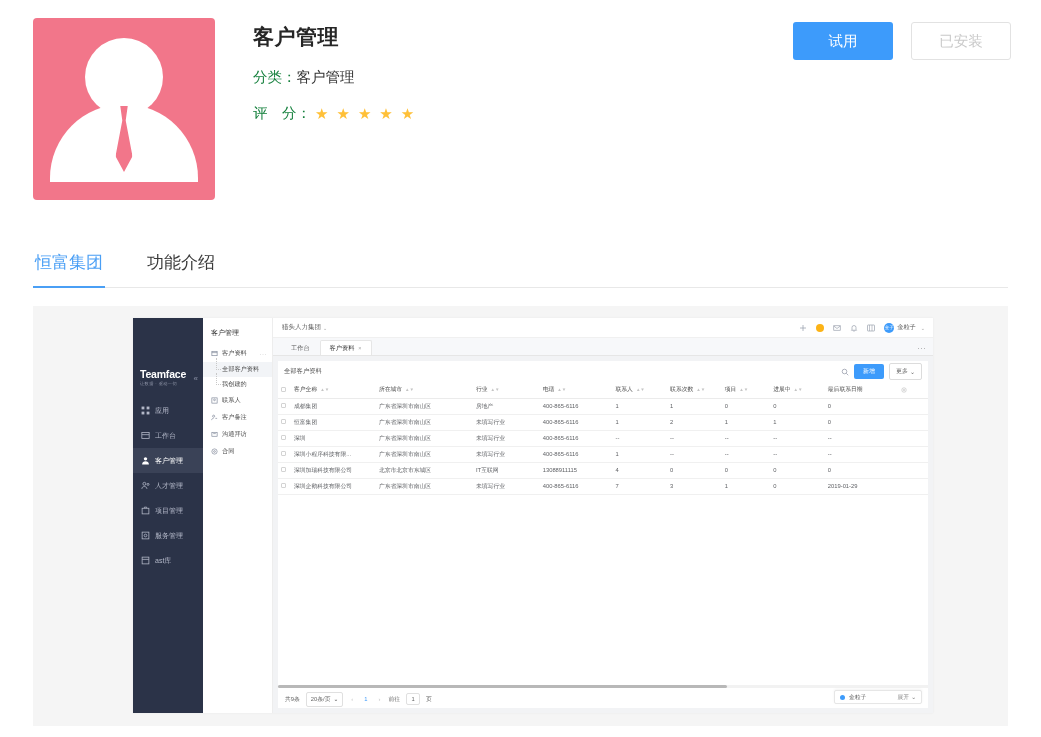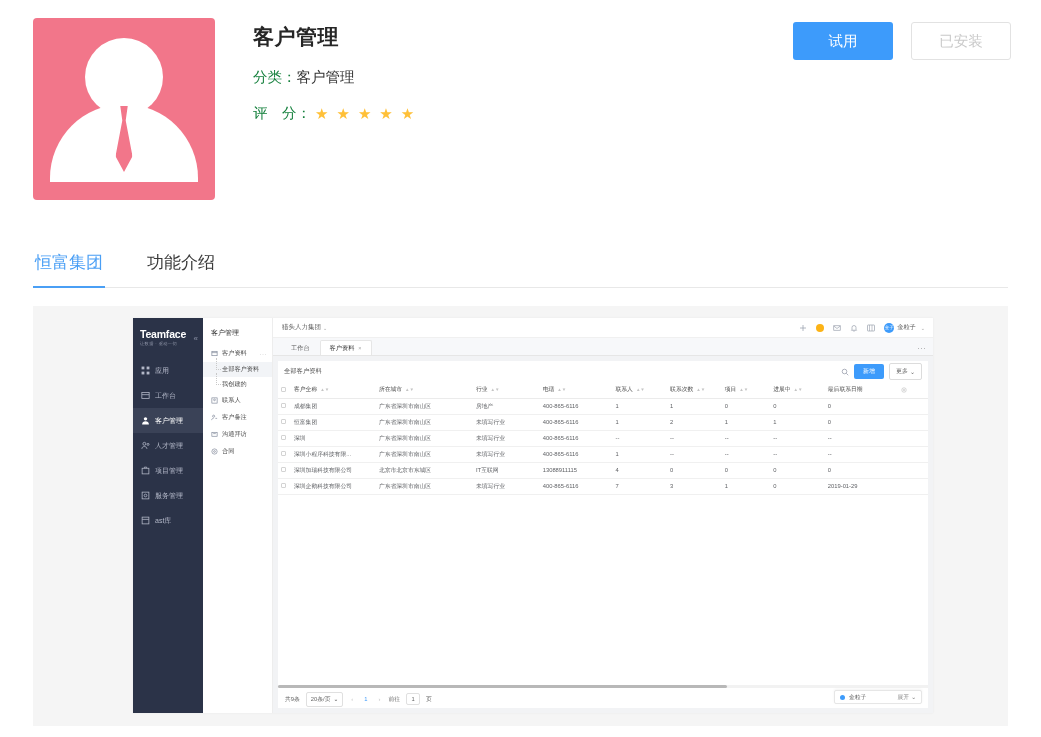--- a/index.html
+++ b/index.html
@@ -65,21 +65,21 @@
   }
   .shot {
     position: absolute; left: 100px; top: 12px;
     width: 800px; height: 395px; background: #fff;
     display: flex; overflow: hidden;
     box-shadow: 0 0 2px rgba(0,0,0,.06);
   }
 
   
   .rail { width: 70px; background: #2b3348; flex: 0 0 70px; padding-top: 6px; }
-  .rail-logo { padding: 4px 0 0 7px; }
+  .rail-logo { padding: 4px 0 0 7px; margin-top: 40px; }
   .rail-logo .brand { color: #fff; font-size: 10.5px; font-weight: bold; letter-spacing: -.2px; }
   .rail-logo .tagline { color: #8d93a6; font-size: 4.2px; margin-top: 1px; letter-spacing: .4px; }
   .rail-collapse { float: right; color: #8d93a6; font-size: 8px; margin: -12px 5px 0 0; cursor: pointer; }
   .rail-items { margin-top: 12px; }
   .rail-item {
     display: flex; align-items: center; gap: 5px; height: 25px;
     padding-left: 8px; color: #b3b8c8; font-size: 7px; cursor: pointer;
   }
   .rail-item.active { background: #3a4257; color: #fff; }
   .rail-ic { width: 9px; height: 9px; flex: 0 0 9px; display: flex; align-items: center; justify-content: center; }

